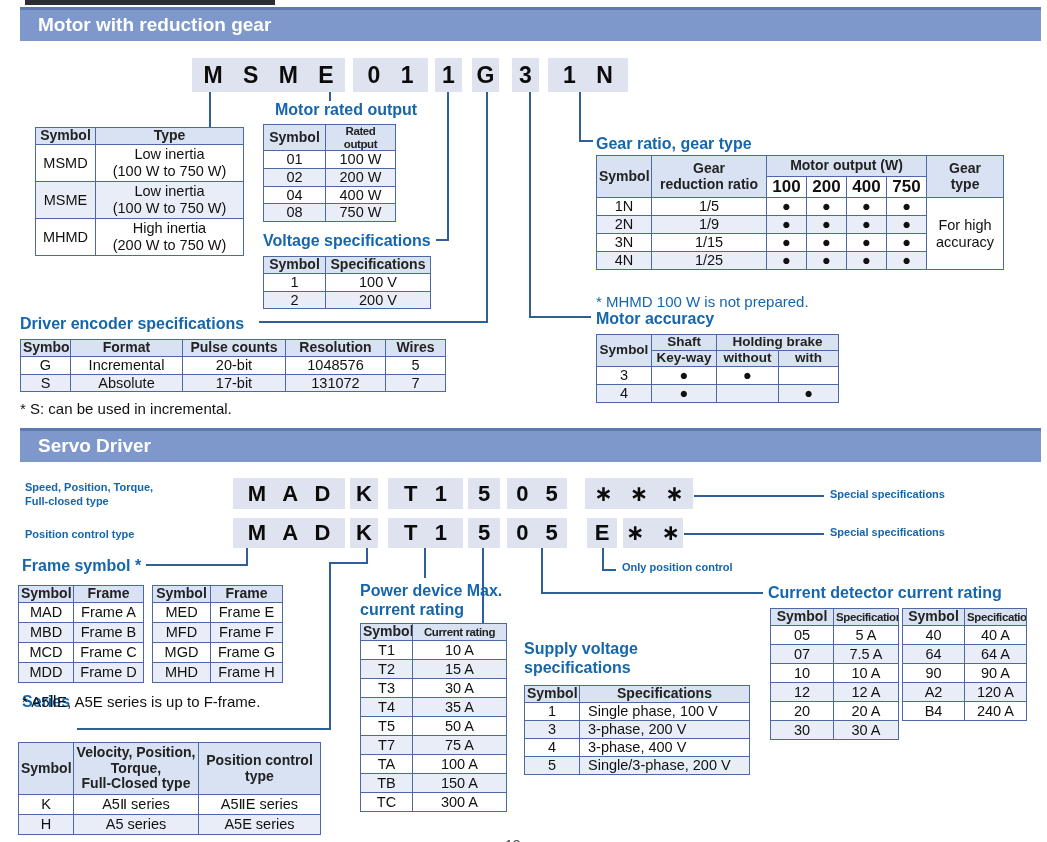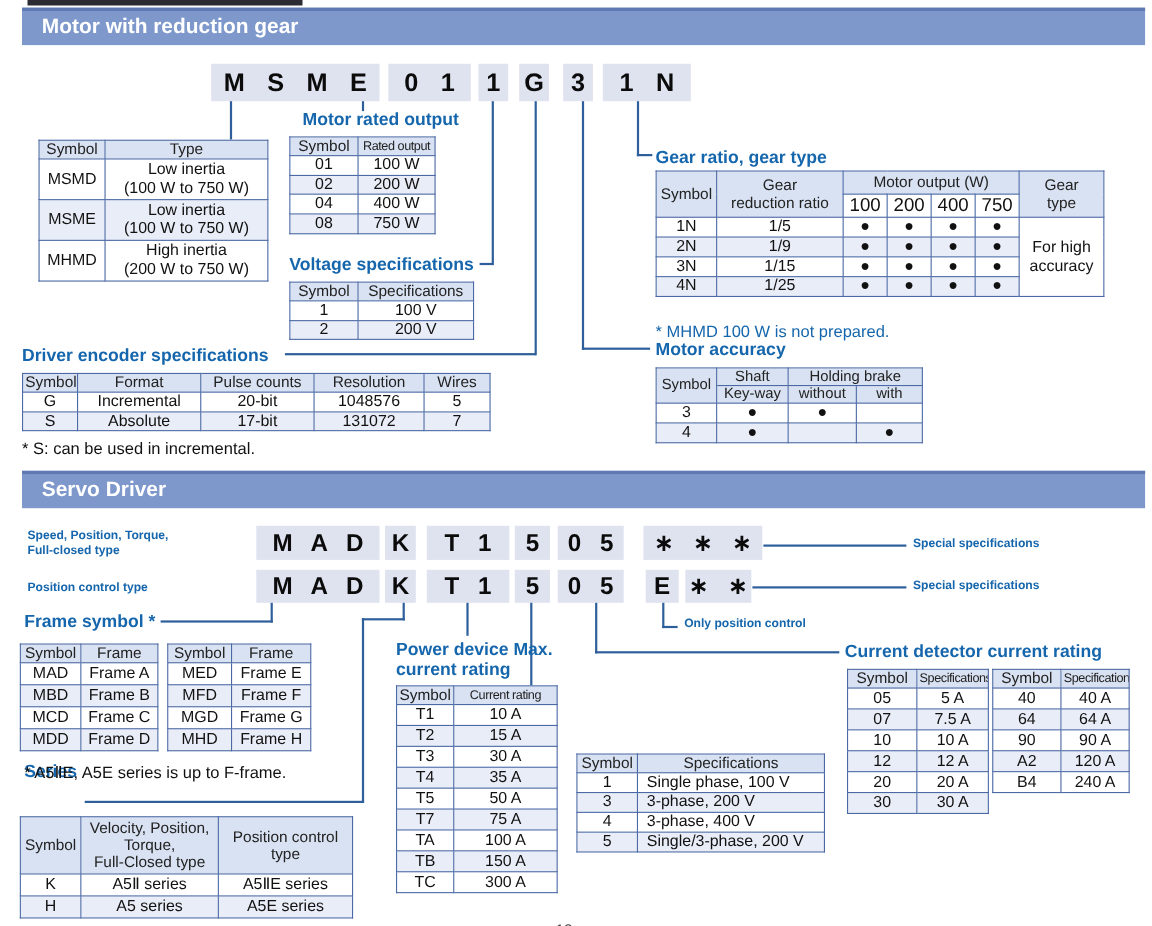--- a/index.html
+++ b/index.html
@@ -15,21 +15,21 @@
   .bx-d1{top:478px;height:31px;font-size:22px;word-spacing:11px;}
   .bx-d2{top:518px;height:30px;font-size:22px;word-spacing:11px;}
   .ln{position:absolute;background:#2e5f9b;}
   .h1{position:absolute;color:#1566ac;font-weight:bold;font-size:16px;white-space:pre-line;line-height:1.2;}
   .lbl{position:absolute;color:#1566ac;font-weight:bold;font-size:11px;white-space:pre-line;line-height:1.25;}
   .note-blue{position:absolute;color:#1566ac;font-size:15px;margin-top:10px;}
   .note-dark{position:absolute;color:#111;font-size:15px;}
   table.tbl{position:absolute;border-collapse:collapse;table-layout:fixed;background:#fff;}
   .tbl th,.tbl td{border:1px solid #4a69a5;text-align:center;white-space:pre-line;
         padding:0 2px;box-sizing:border-box;overflow:hidden;}
-  .tbl th{background:#d9e2f2;font-weight:normal;font-size:14px;color:#222;height:17px;line-height:1.1;}
+  .tbl th{background:#d9e2f2;font-weight:bold;font-size:14px;color:#222;height:17px;line-height:1.1;}
   .tbl td{font-size:14.5px;color:#111;height:17px;line-height:1.15;}
   .tbl tbody tr:nth-child(even) td{background:#e9edf7;}
   .big{background:#fff !important;font-size:17px !important;color:#111 !important;}
   .cond{font-size:11.5px !important;letter-spacing:-0.4px;}
   .left{text-align:left !important;padding-left:8px !important;}
   .span-white{background:#fff !important;font-size:15px;}
   .dot{font-size:14px;line-height:1;}
   .t-mt td{height:37px;}
   .t-gear th{height:21px;}
   .t-gear td{height:18px;text-align:center;}
@@ -332,20 +332,22 @@
   <div class="ln" style="left:482px;top:548px;width:2px;height:88px;"></div>
   <div class="ln" style="left:541px;top:548px;width:2px;height:46px;"></div>
   <div class="ln" style="left:541px;top:592px;width:222px;height:2px;"></div>
   <div class="ln" style="left:602px;top:548px;width:2px;height:23px;"></div>
   <div class="ln" style="left:602px;top:569px;width:14px;height:2px;"></div>
 
   <div class="h1" style="left:22px;top:556px;">Frame symbol *</div>
   <div class="lbl" style="left:622px;top:561px;">Only position control</div>
   <div class="h1" style="left:360px;top:581px;">Power device Max.
 current rating</div>
+  <div class="h1" style="left:524px;top:639px;">Supply voltage
+specifications</div>
   <div class="h1" style="left:768px;top:583px;">Current detector current rating</div>
   <div class="h1" style="left:22px;top:692px;">Series</div>
   <div class="note-dark" style="left:22px;top:693px;text-align:right;">* A5ⅡE, A5E series is up to F-frame.</div>
 
   <table class="tbl t-frame" style="left:18px;top:585px;width:125px;">
       <colgroup>
         <col style="width: 55px;">
         <col style="width: 70px;">
       </colgroup>
       <thead>

